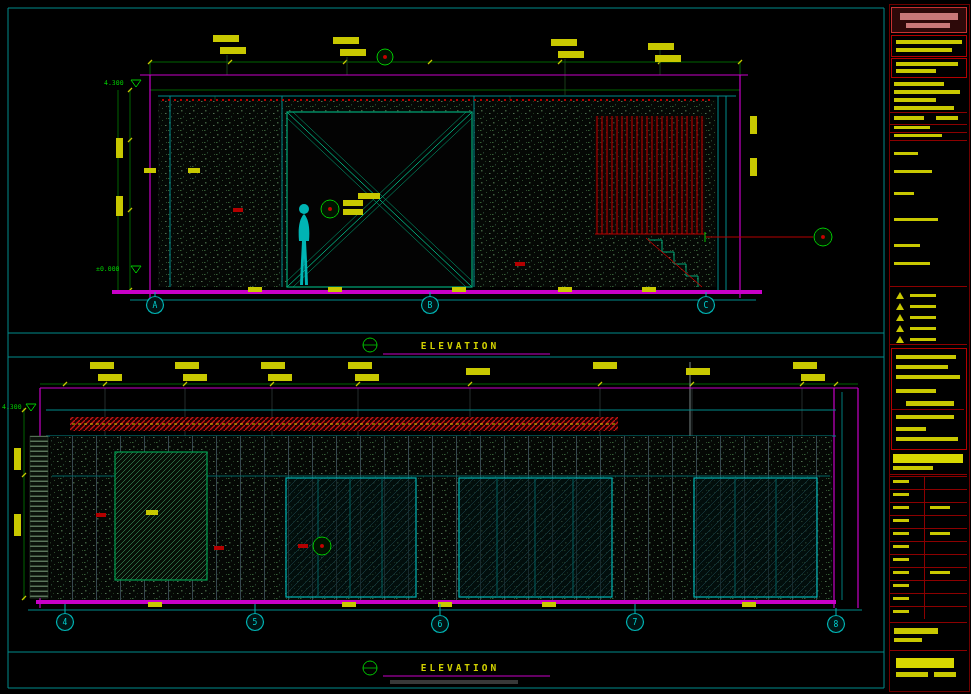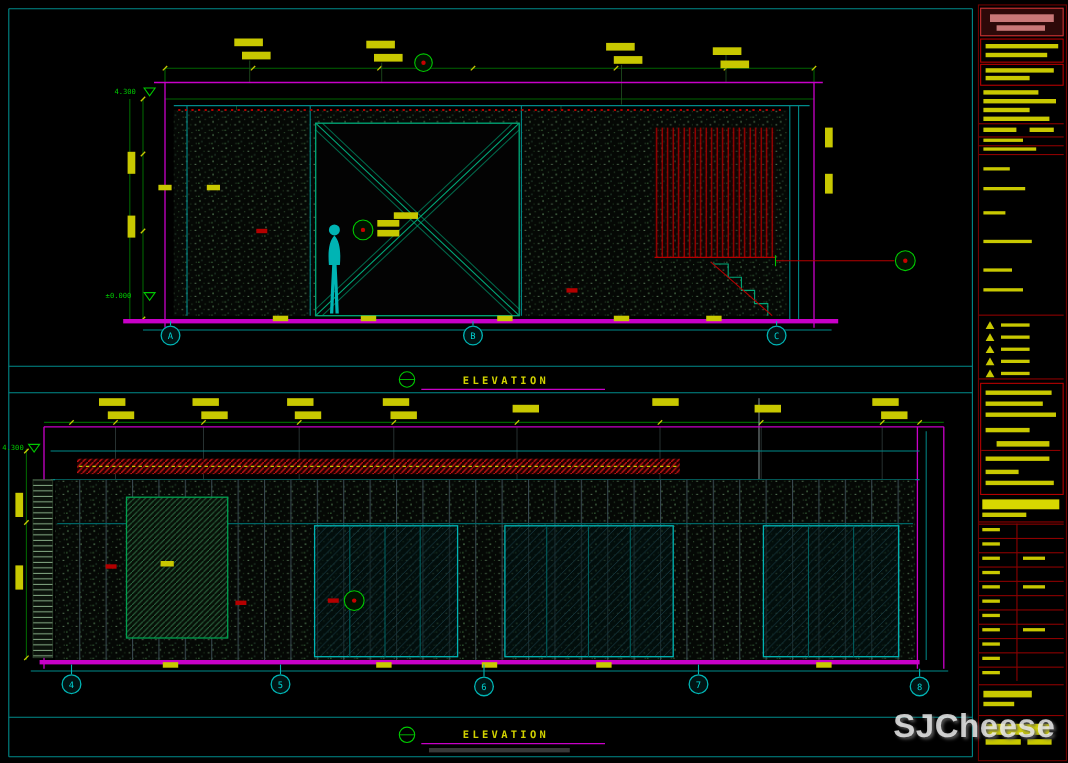--- a/index.html
+++ b/index.html
@@ -487,15 +487,14 @@
 
   <div class="ybar" style="left:6px;top:628px;width:44px;height:6px;"></div>
   <div class="ybar" style="left:6px;top:638px;width:28px;"></div>
   <div class="redline" style="top:650px;"></div>
 
   <div class="ybar bright" style="left:8px;top:658px;width:58px;height:10px;"></div>
   <div class="ybar" style="left:8px;top:672px;width:32px;height:5px;"></div>
   <div class="ybar" style="left:46px;top:672px;width:22px;height:5px;"></div>
 </div>
 
-<div class="watermark">SJCheese</div>
 
 </div>
 
 </body></html>

